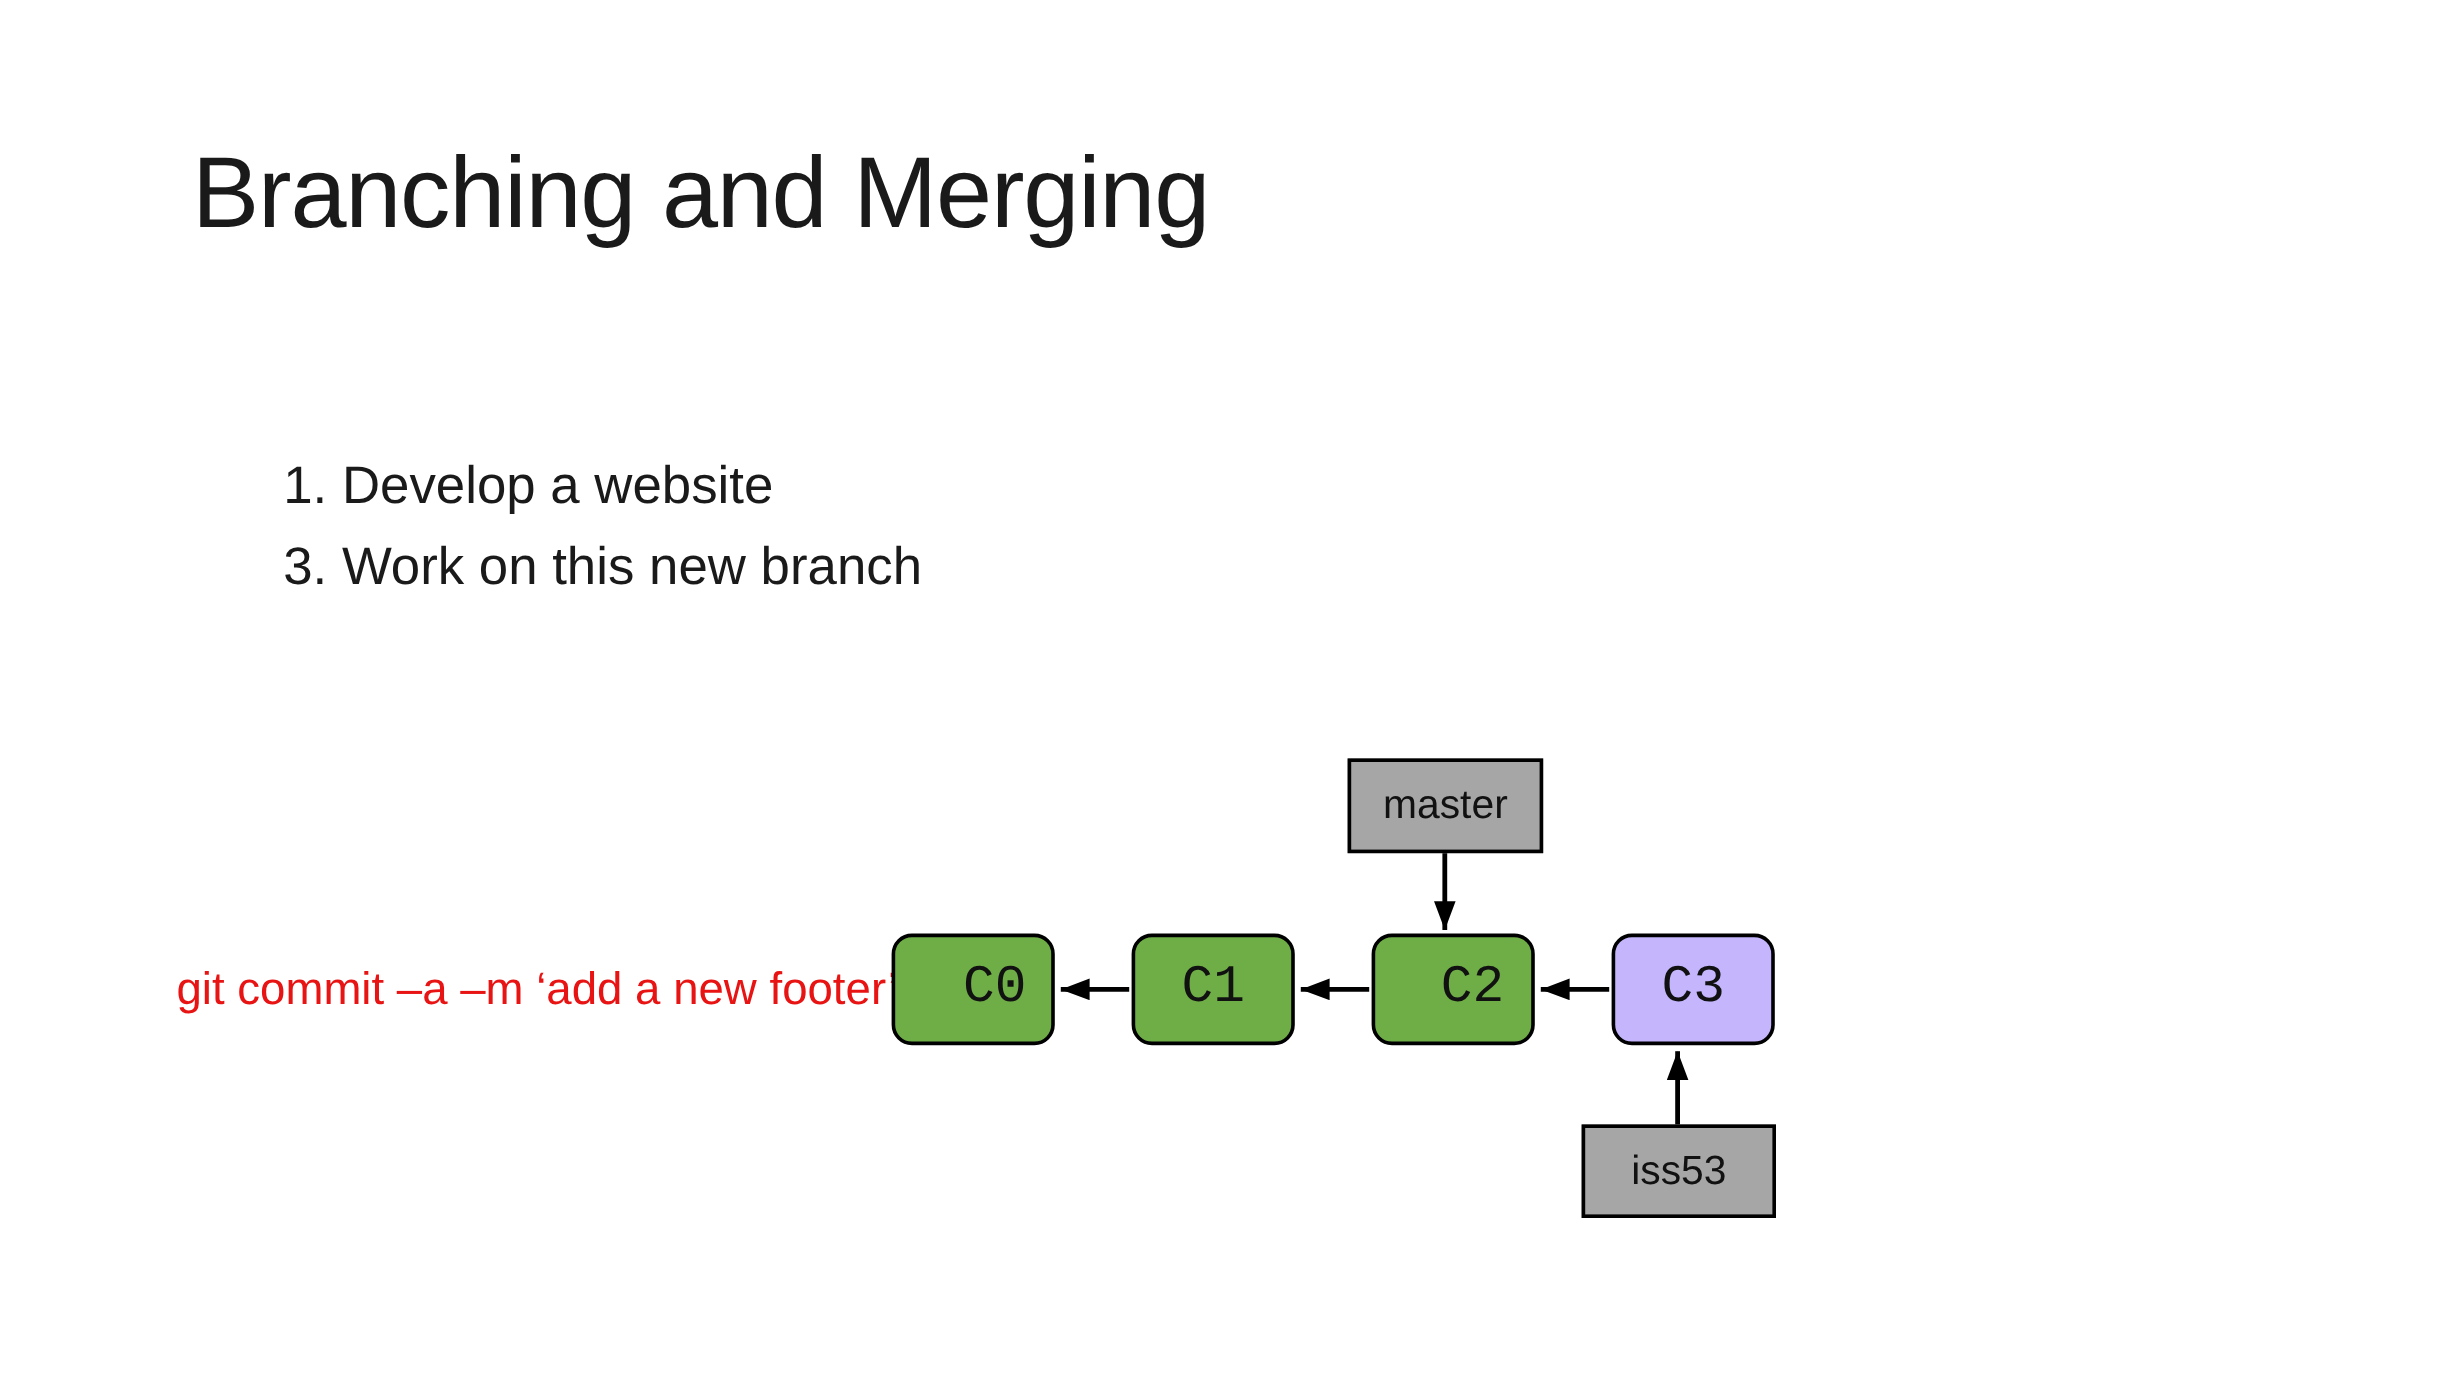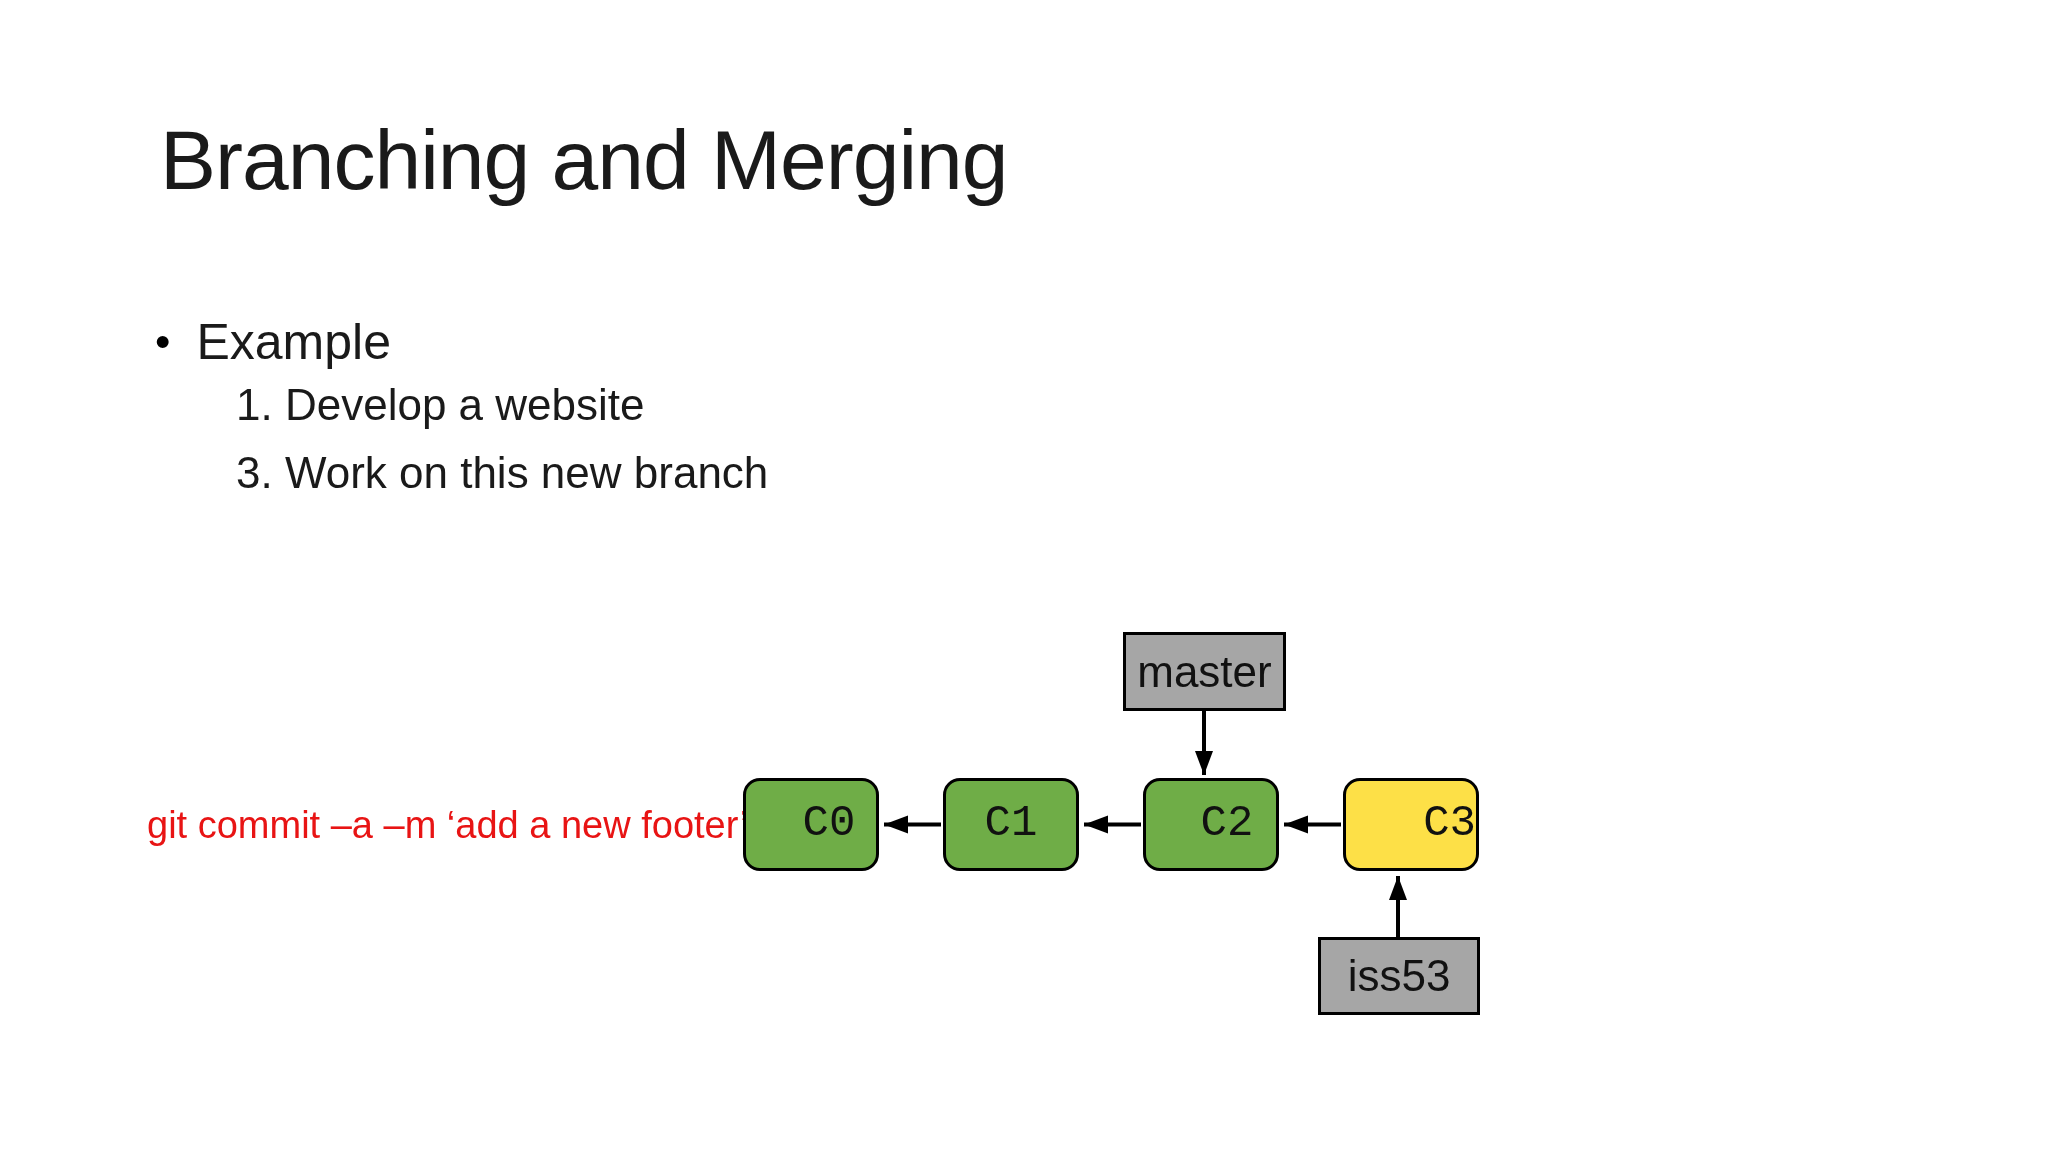--- a/index.html
+++ b/index.html
@@ -65,21 +65,21 @@
   }
   .commit-c0 { left: 743px; }
   .commit-c1 { left: 943px; }
   .commit-c2 { left: 1143px; }
   .commit-c3 { left: 1343px; }
   .branch-box {
     position: absolute;
     box-sizing: border-box;
     border: 3.5px solid #000;
     background: #a6a6a6;
-    font-size: 44px;
+    font-size: 34px;
     text-align: center;
     color: #111;
   }
   .branch-master { left: 1123px; top: 632px; width: 163px; height: 79px; line-height: 73px; }
   .branch-iss53  { left: 1318px; top: 937px; width: 162px; height: 78px; line-height: 72px; }
   .arrow-layer {
     position: absolute;
     left: 0; top: 0;
     width: 2048px;
     height: 1152px;
@@ -87,42 +87,39 @@
   }
   .arrow-line { stroke: #000; stroke-width: 4px; fill: none; }
 </style>
 </head>
 <body>
 
 <div class="slide">
 
   <div class="title" style="color: rgb(26, 26, 26);">Branching and Merging</div>
 
-  <div class="example-row">
-    <span class="bullet-marker">•</span><span style="color: rgb(26, 26, 26);">Example</span>
-  </div>
 
   <div class="steps">
     <div style="color: rgb(26, 26, 26);">1. Develop a website</div>
     <div style="color: rgb(26, 26, 26);">3. Work on this new branch</div>
   </div>
 
   <div class="annotation" style="color: rgb(232, 20, 20);">git commit –a –m ‘add a new footer’</div>
 
   <div>
 
     <div class="branch-box branch-master" style="background-color: rgb(166, 166, 166);">master</div>
 
     <div class="commit-node commit-c0" style="background-color: rgb(111, 173, 71); padding-left: 36px;">C0</div>
 
     <div class="commit-node commit-c1" style="background-color: rgb(111, 173, 71);">C1</div>
 
     <div class="commit-node commit-c2" style="background-color: rgb(111, 173, 71); padding-left: 32px;">C2</div>
 
-    <div class="commit-node commit-c3" style="background-color: #fde047; text-align: right;">C3</div>
+    <div class="commit-node commit-c3" style="background-color: #c4b5fd;">C3</div>
 
     <div class="branch-box branch-iss53" style="background-color: rgb(166, 166, 166);">iss53</div>
 
     <svg class="arrow-layer" viewBox="0 0 2048 1152" xmlns="http://www.w3.org/2000/svg">
       <defs>
         <marker id="arrowhead" markerUnits="userSpaceOnUse" markerWidth="26" markerHeight="20" refX="24" refY="9" orient="auto">
           <path d="M0,0 L24,9 L0,18 Z" fill="#000"></path>
         </marker>
       </defs>
       <line class="arrow-line" x1="941" y1="824.5" x2="884" y2="824.5" marker-end="url(#arrowhead)"></line>

